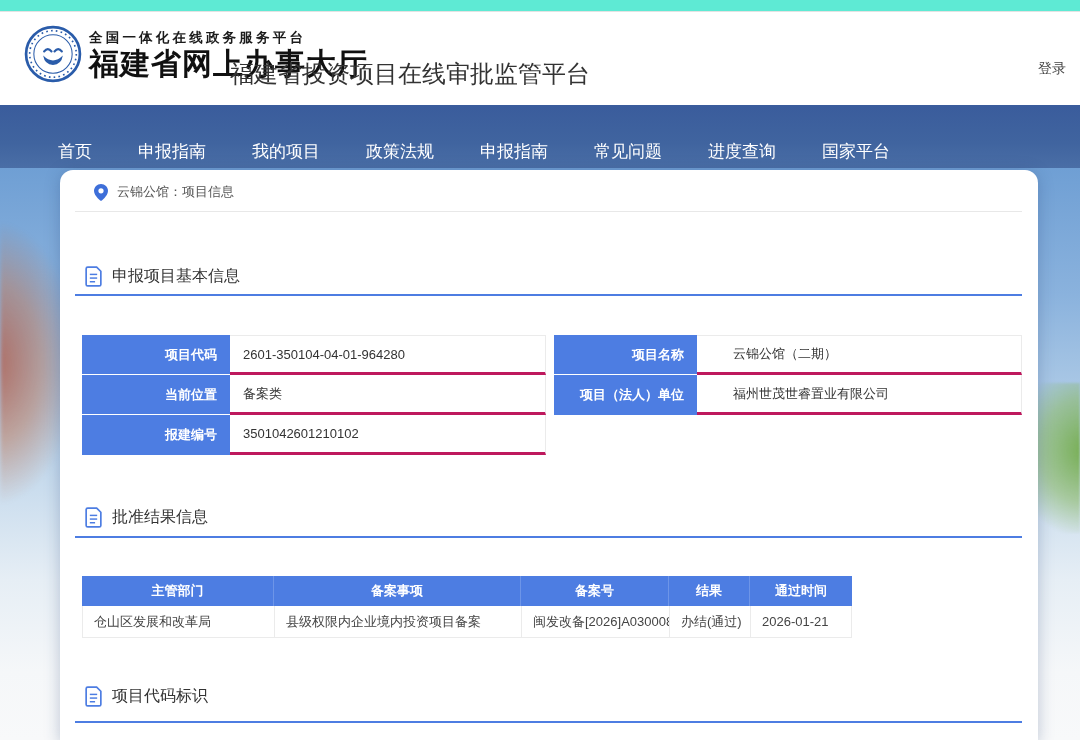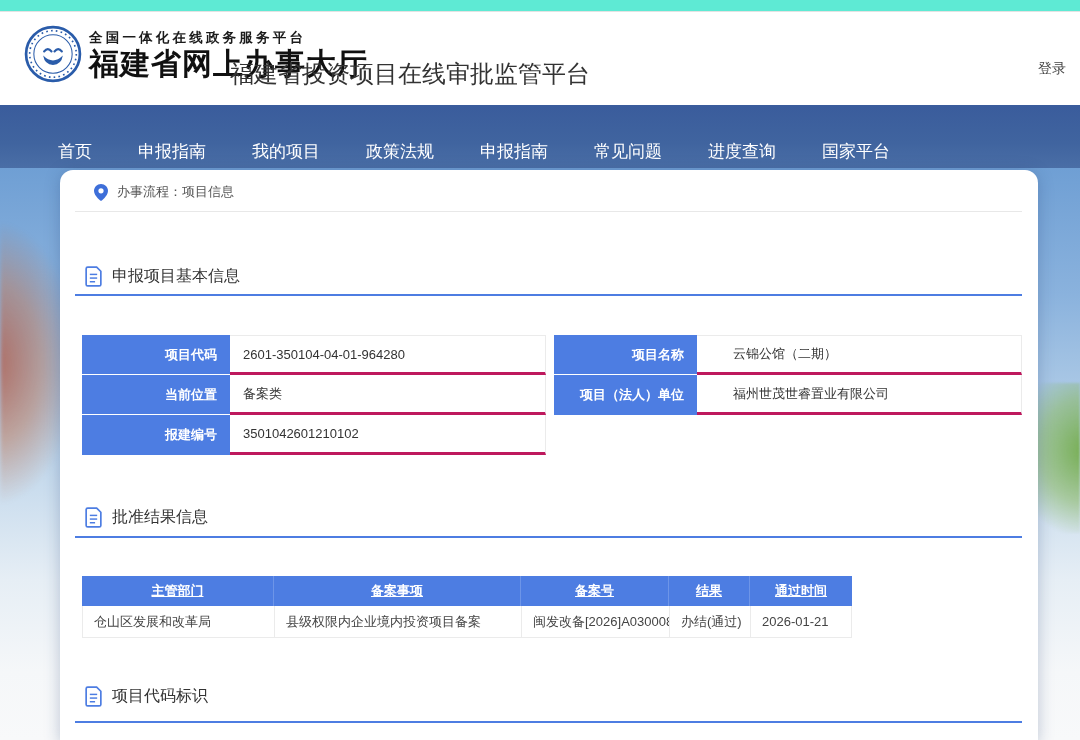--- a/index.html
+++ b/index.html
@@ -66,21 +66,21 @@
   .kv-col-right .kv-label { width:143px; }
   .kv-col-right .kv-value { width:325px;padding-left:36px; }
   .kv-value { background:#fff; color:#333; font-size:13px; display:flex; align-items:center;
               padding-left:13px; border-right:1px solid #ebebeb; border-bottom:3px solid #be185d; }
   .kv-row:first-child .kv-value { border-top:1px solid #ebebeb; }
 
   
   .result-table { position:absolute; top:406px; left:22px; width:770px; }
   .rt-header { display:flex; height:30px; background:#4d7de2; }
   .rt-h { color:#fff; font-size:13px; font-weight:bold; display:flex; align-items:center;
-          justify-content:center; border-right:1px solid #6d95e8;text-decoration:underline; }
+          justify-content:center; border-right:1px solid #6d95e8; }
   .rt-h:last-child { border-right:none; }
   .rt-row { display:flex; height:32px; border:1px solid #ebebeb; border-top:none; background:#fff;justify-content:center; }
   .rt-c { font-size:13px; color:#444; display:flex; align-items:center; padding-left:11px;
           border-right:1px solid #ebebeb; white-space:nowrap; overflow:hidden; }
   .rt-c:last-child { border-right:none; }
   .cw1 { width:192px; } .cw2 { width:247px; } .cw3 { width:148px; } .cw4 { width:81px; } .cw5 { width:102px; }
   .rt-row .cw5 { width:100px; }
 </style>
 </head>
 <body>
@@ -122,21 +122,21 @@
     <div class="deco-temple"></div>
     <div class="deco-trees"></div>
 
     <div class="panel">
 
       <div class="breadcrumb">
         <svg class="pin-icon" viewBox="0 0 14 17">
           <path d="M7 0 C3.1 0 0 3.1 0 7 c0 5 7 10 7 10 s7 -5 7 -10 C14 3.1 10.9 0 7 0 z" fill="#3e6fd9"></path>
           <circle cx="7" cy="6.8" r="2.6" fill="#fff"></circle>
         </svg>
-        <span class="breadcrumb-label">办事流程：项目信息</span>
+        <span class="breadcrumb-label">云锦公馆：项目信息</span>
       </div>
       <div class="bc-divider"></div>
 
       <div class="section-head" style="top:96px;">
         <svg class="doc-icon" viewBox="0 0 18 20">
           <path d="M3.5 1 h8.5 l4 4 v12.5 a1.5 1.5 0 0 1 -1.5 1.5 h-11 a1.5 1.5 0 0 1 -1.5 -1.5 v-15 a1.5 1.5 0 0 1 1.5 -1.5 z" fill="none" stroke="#4d7de2" stroke-width="1.6"></path>
           <line x1="5.5" y1="8" x2="12.5" y2="8" stroke="#4d7de2" stroke-width="1.4"></line>
           <line x1="5.5" y1="11.5" x2="12.5" y2="11.5" stroke="#4d7de2" stroke-width="1.4"></line>
           <line x1="5.5" y1="15" x2="10.5" y2="15" stroke="#4d7de2" stroke-width="1.4"></line>
         </svg>

